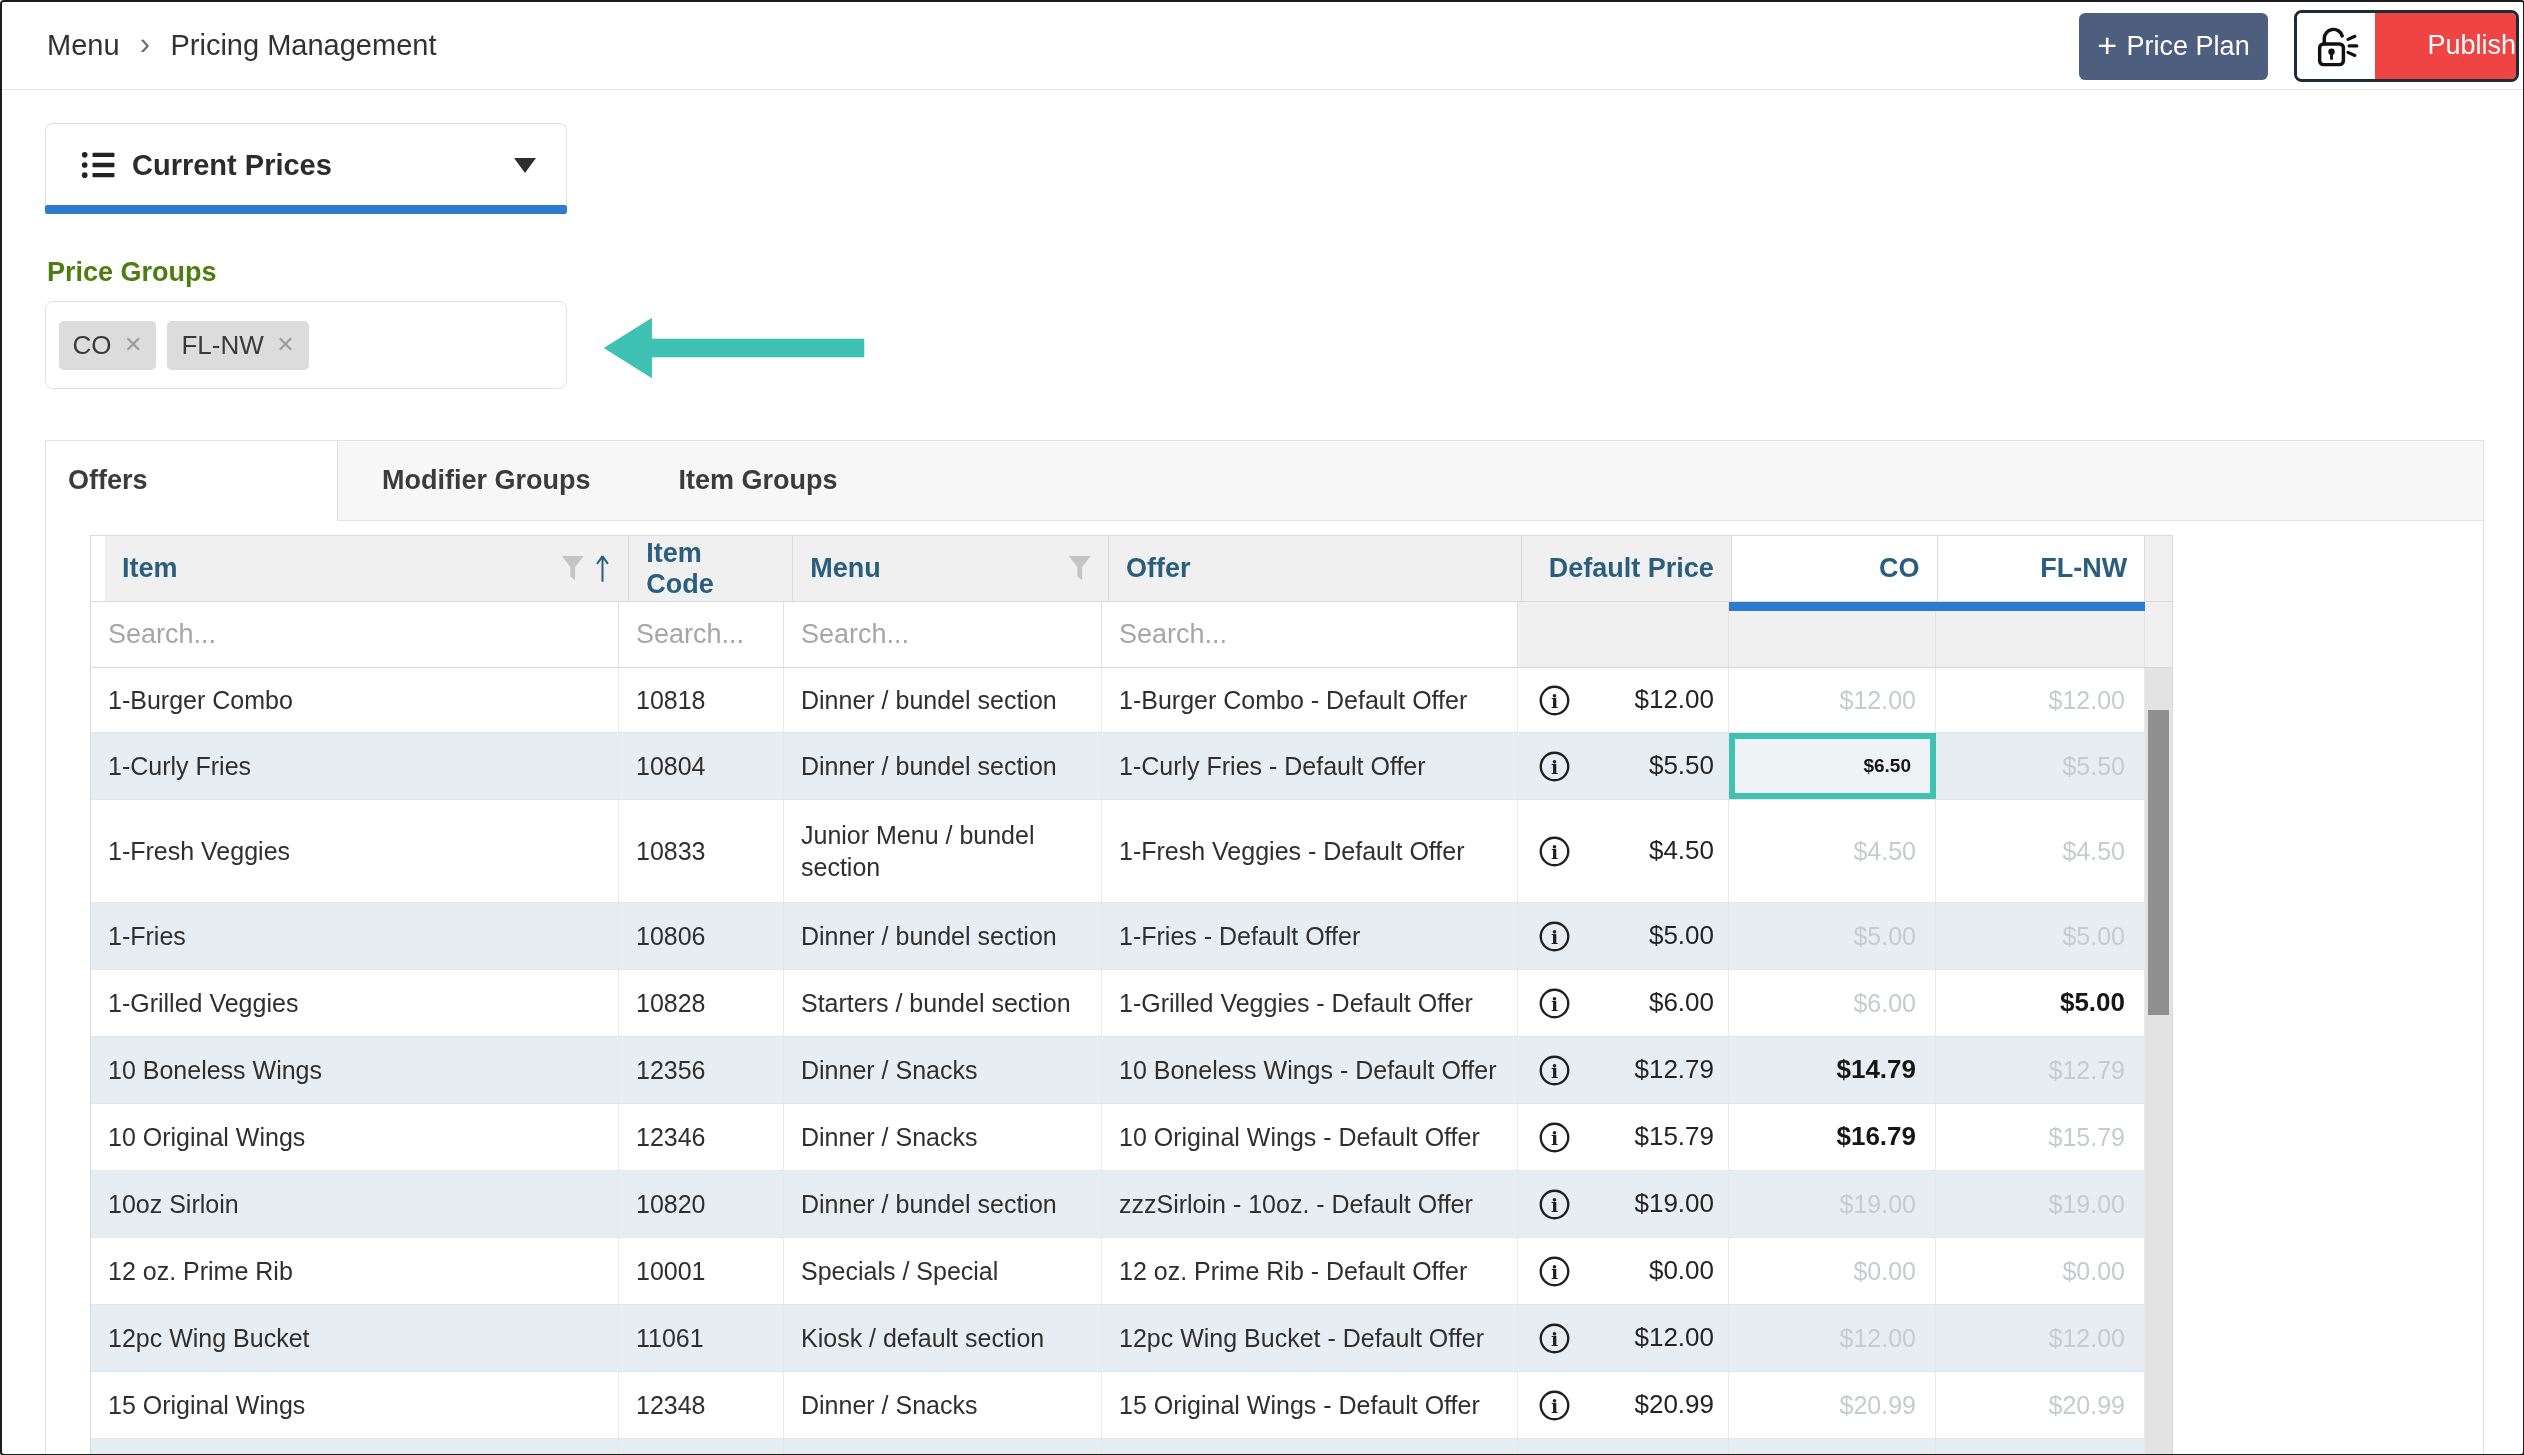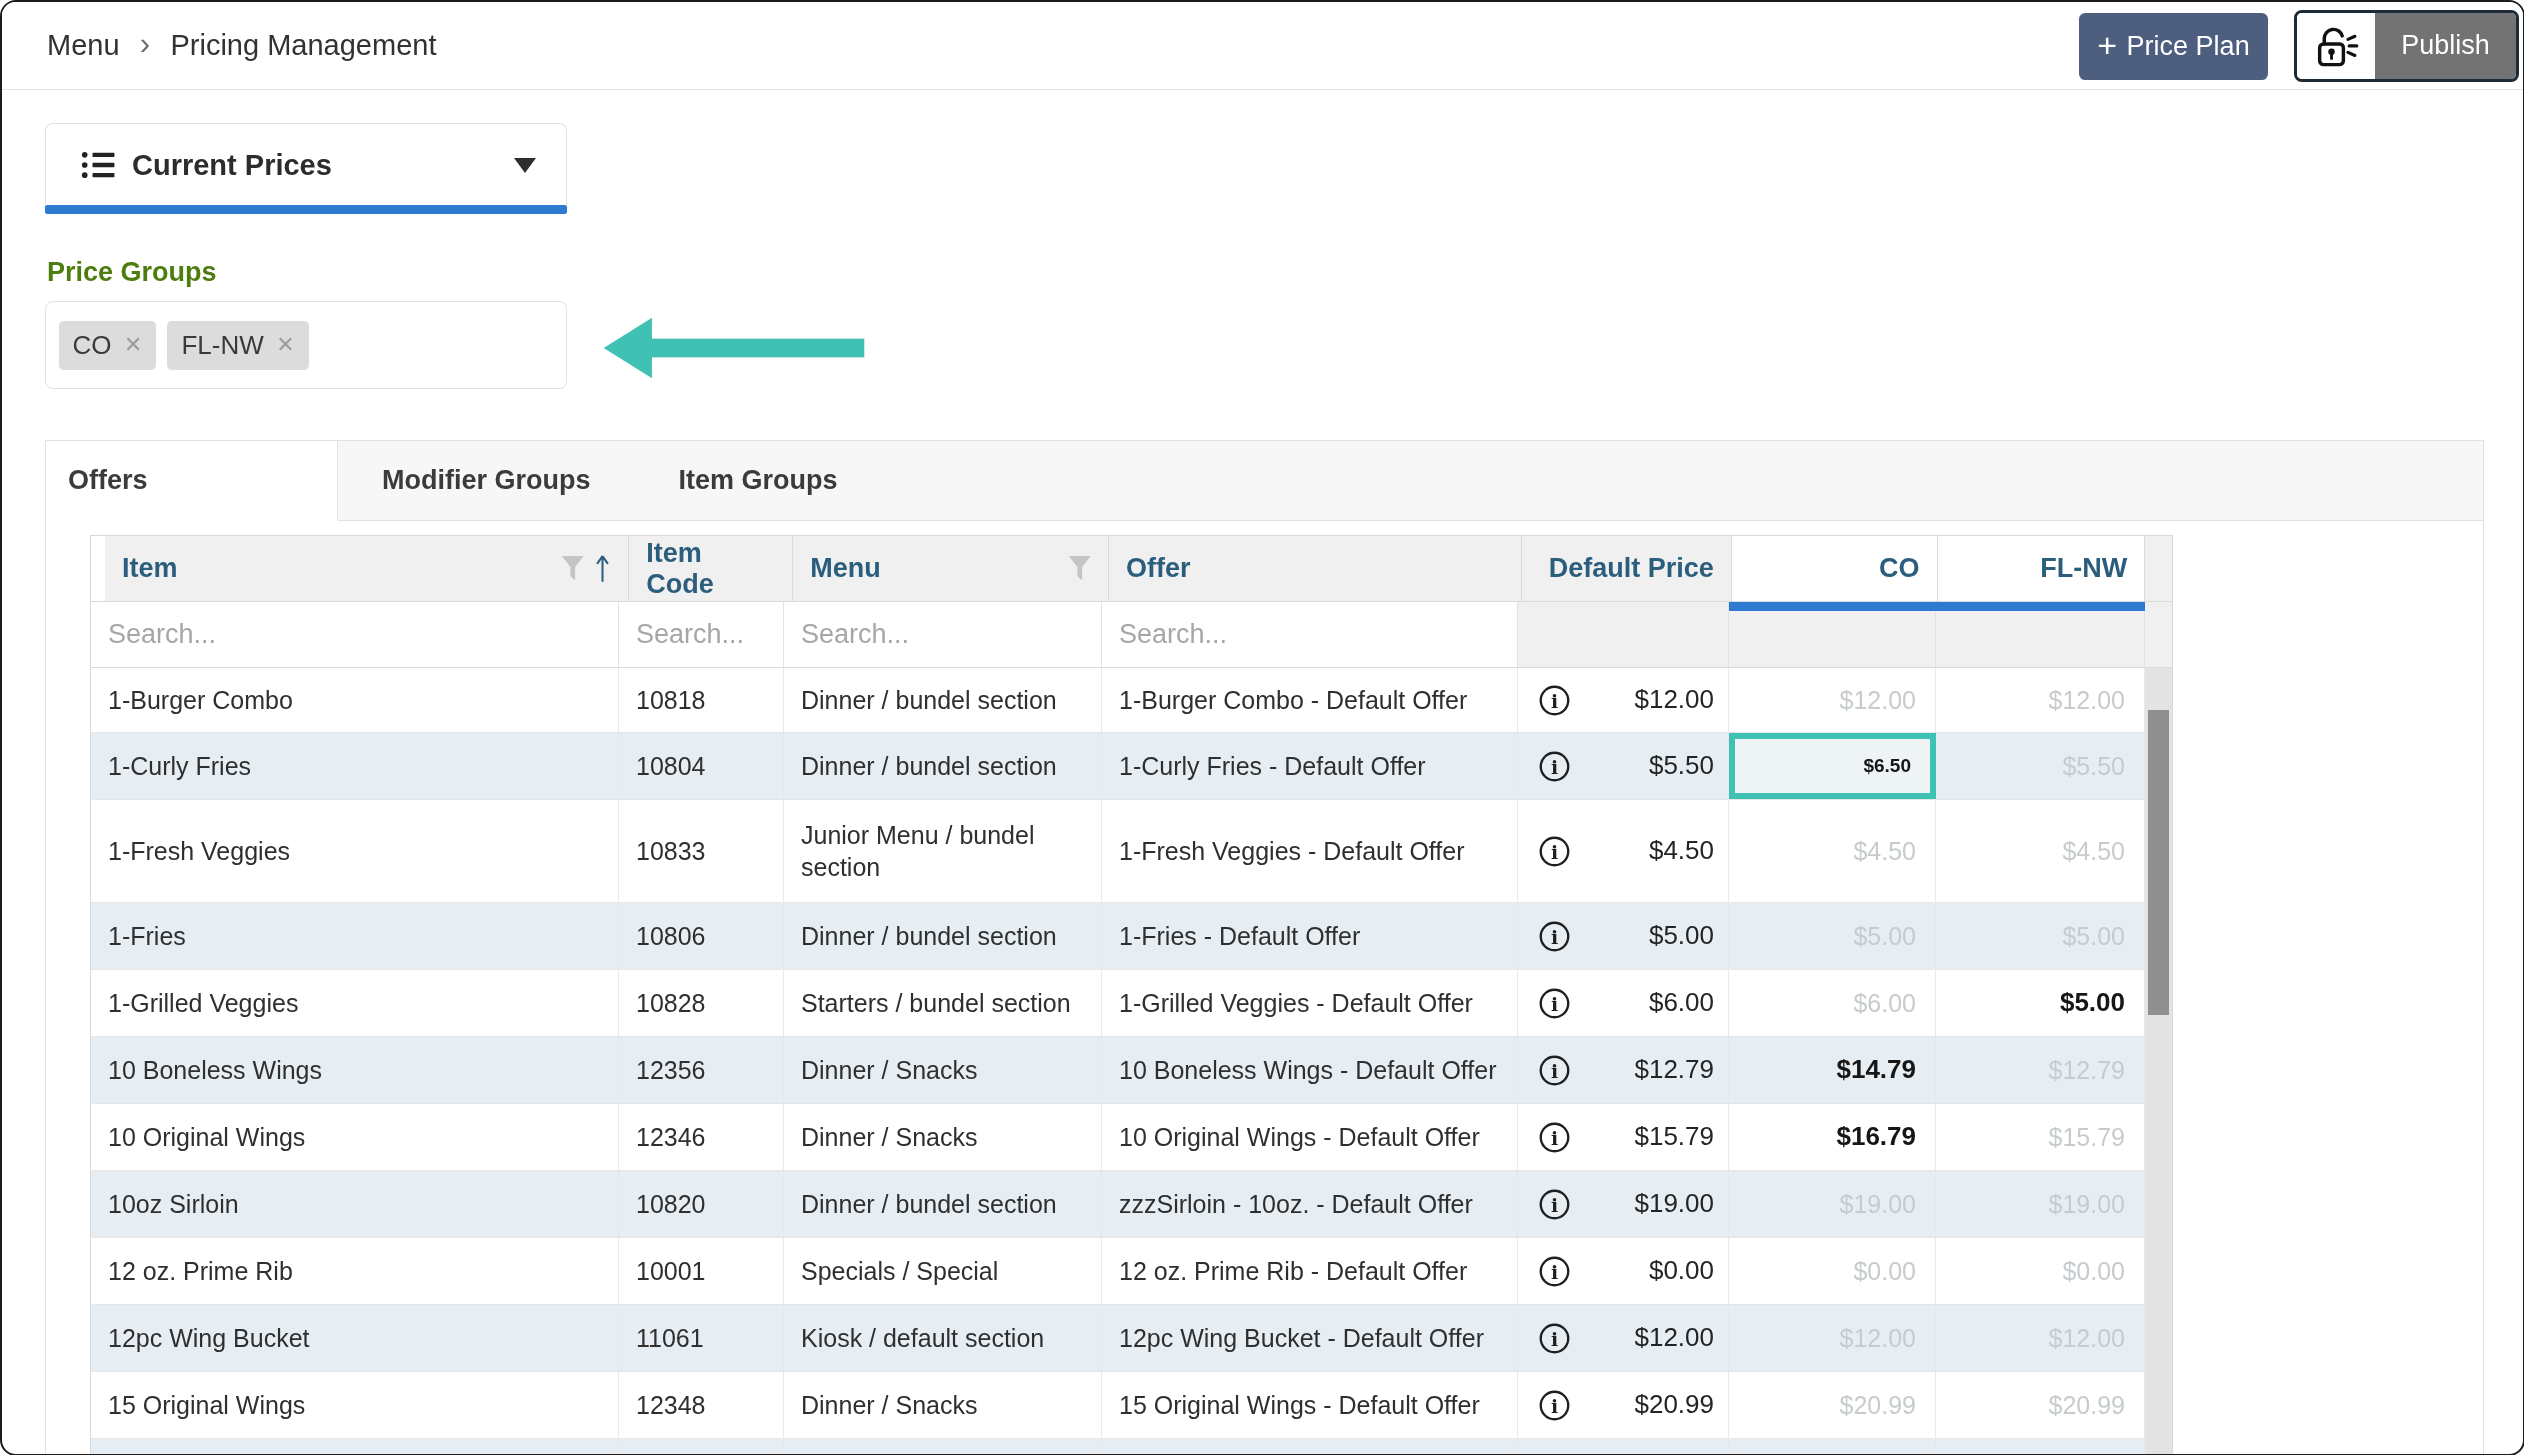--- a/index.html
+++ b/index.html
@@ -1,29 +1,29 @@
 <!DOCTYPE html>
 <html style="font-size:12.5px"><head>
 <meta charset="utf-8">
 <style>
   * { margin:0; padding:0; box-sizing:border-box; }
   html,body { background:#ffffff; }
   body { width:2525px; height:1456px; font-family:"Liberation Sans","DejaVu Sans",sans-serif; color:#2f2f2f; }
 
-  .frame { position:relative; width:2525px; height:1456px; background:#fff; border:2.3px solid #1c1c1c; border-radius:16px; overflow:hidden; }
+  .frame { position:relative; width:2525px; height:1456px; background:#fff; border:2.3px solid #1c1c1c; border-radius:4px; overflow:hidden; }
 
   
   .topbar { position:absolute; left:0; top:0; width:100%; height:88px; background:#fff; border-bottom:1.6px solid #e4e4e4; display:flex; align-items:center; }
   .breadcrumb { display:flex; align-items:center; margin-left:45px; font-size:29px; color:#323232; }
   .bc-sep { margin:0 20.3px; color:#6e6e6e; font-size:31px; transform:translateY(-2.3px); }
   .btn-slate { position:absolute; left:2077px; top:11px; width:189px; height:67px; background:#4e5e7e; color:#fff; border:none; border-radius:6.3px; font-size:27px; font-family:inherit; display:flex; align-items:center; justify-content:center; gap:9.4px; cursor:pointer; }
   .btn-slate .plus { font-size:34px; font-weight:400; line-height:1; transform:translateY(-1.6px); }
   .publish-group { position:absolute; left:2292px; top:7.8px; width:225px; height:72px; border:3.1px solid #1d2b36; border-radius:7.8px; display:flex; overflow:hidden; background:#fff; }
   .lock-btn { width:78px; background:#fff; border:none; display:flex; align-items:center; justify-content:center; cursor:pointer; }
-  .publish-btn { flex:1; background:#737373; color:#fff; border:none; font-size:27px; font-family:inherit; cursor:pointer; }
+  .publish-btn { flex:1; background:#ef4444; color:#fff; border:none; font-size:27px; font-family:inherit; cursor:pointer;text-align:right; }
 
   
   .view-card { position:absolute; left:43px; top:121px; width:522px; height:91px; cursor:pointer; }
   .view-inner { position:absolute; inset:0 0 7.8px 0; border:1.6px solid #e1e1e1; border-bottom:none; border-radius:7.8px 7.8px 0 0; background:#fff; display:flex; align-items:center; padding:0 30px 0 34px; }
   .view-label { font-size:29px; font-weight:600; color:#2c2c2c; margin-left:16px; }
   .view-spacer { flex:1; }
   .caret { width:0; height:0; border-left:11.7px solid transparent; border-right:11.7px solid transparent; border-top:15px solid #2e2e2e; }
   .accent-bar { position:absolute; left:0; right:0; bottom:0; height:9.4px; background:#2e7ad1; border-radius:2.3px; }
 
   

